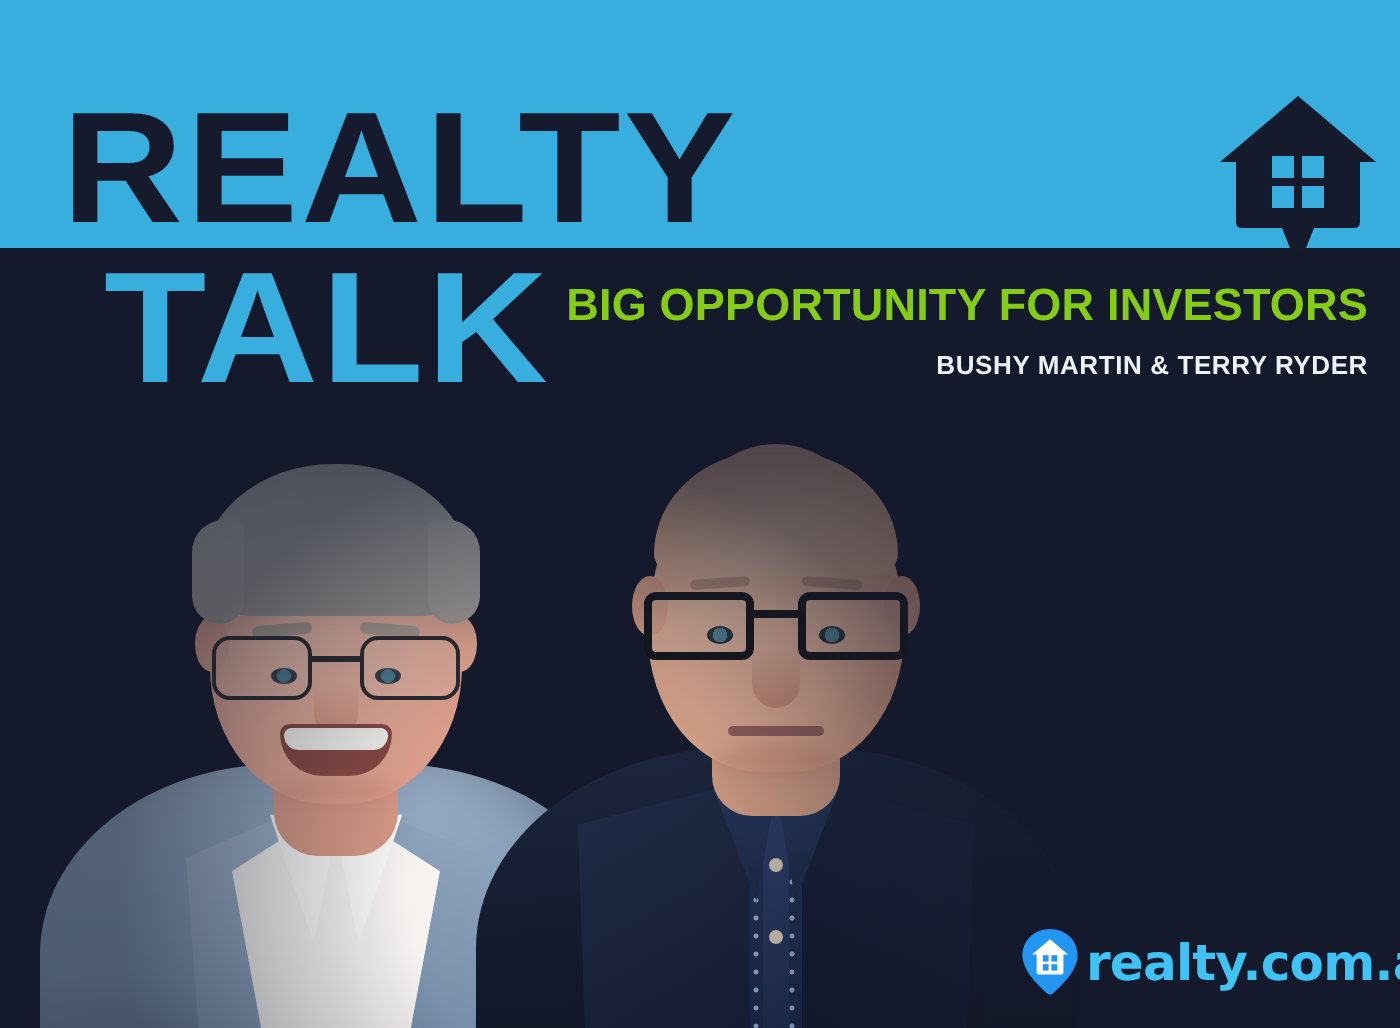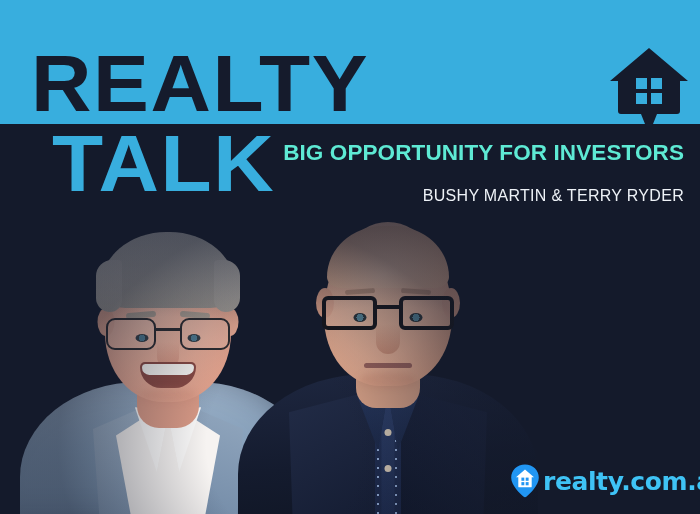--- a/index.html
+++ b/index.html
@@ -76,28 +76,28 @@
     top: 140px;
     width: 430px;
     text-align: right;
   }
   .headline-main {
     font-family: "Liberation Sans", sans-serif;
     font-weight: 700;
     font-size: 22.5px;
     line-height: 26px;
     letter-spacing: 0.1px;
-    color: #5eead4;
+    color: #84cc16;
     white-space: nowrap;
   }
   .headline-sub {
-    margin-top: 20px;
+    margin-top: 7px;
     font-family: "Liberation Sans", sans-serif;
-    font-weight: 400;
-    font-size: 16px;
+    font-weight: 700;
+    font-size: 13px;
     line-height: 20px;
     letter-spacing: 0.3px;
     color: #eef2f7;
     white-space: nowrap;
   }
 
   
   .house-badge {
     position: absolute;
     left: 608px;

